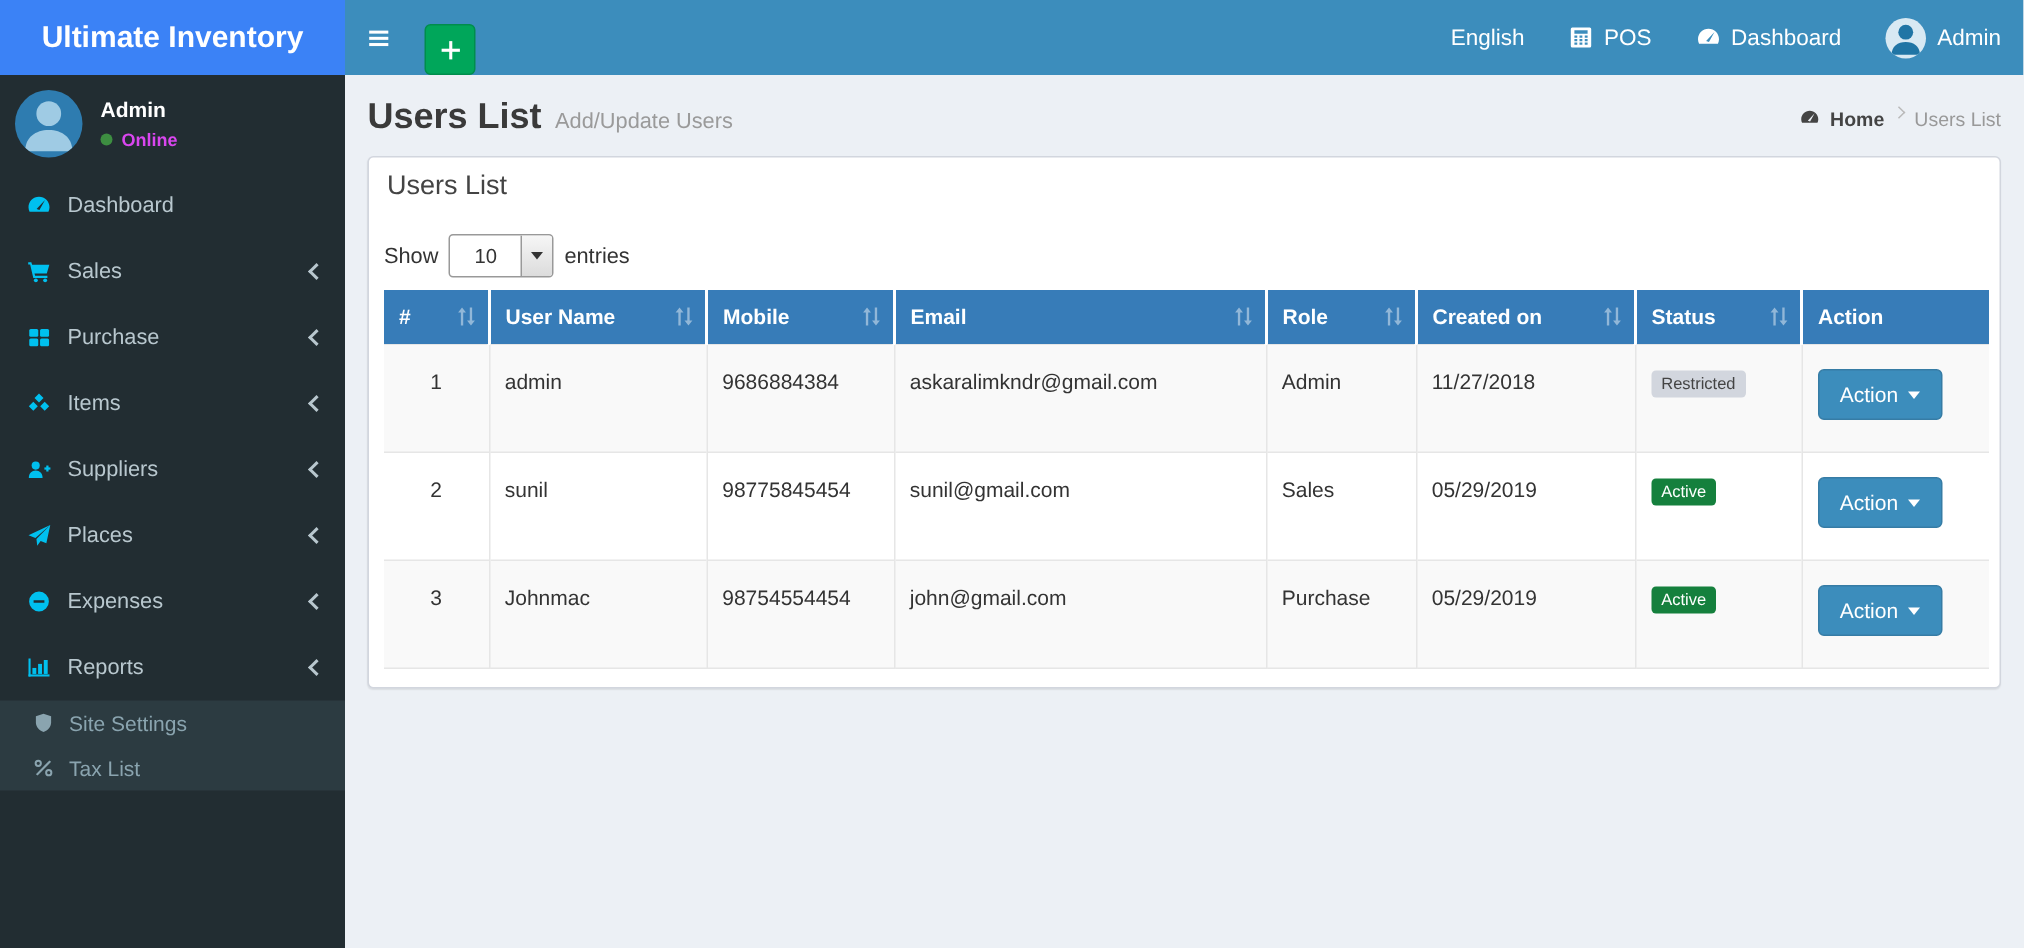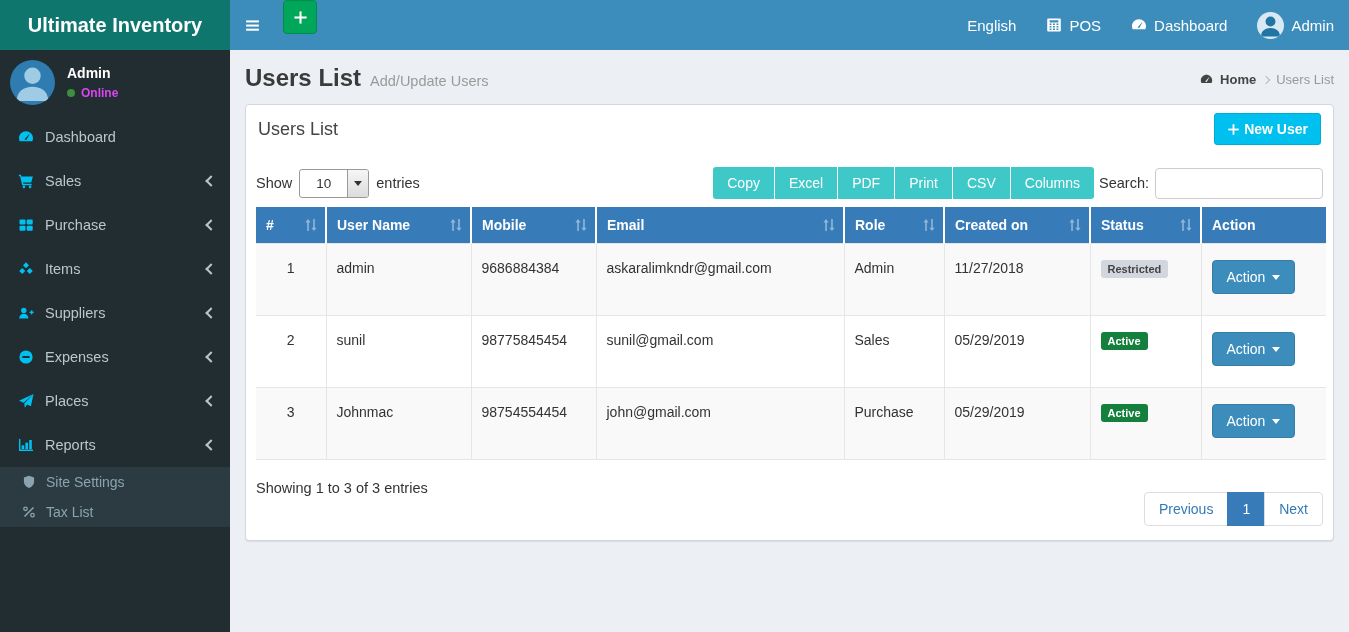--- a/index.html
+++ b/index.html
@@ -4,23 +4,23 @@
 <style>
   * { box-sizing: border-box; margin: 0; padding: 0; }
   html,body { width:1349px; height:632px; overflow:hidden; }
   body { font-family:"Liberation Sans", sans-serif; background:#ecf0f5; font-size:14px; color:#333; }
 
   
   svg.ic { width:15px; height:15px; fill:currentColor; vertical-align:middle; flex:none; }
 
   
   .main-header { height:50px; display:flex; }
-  .logo { width:230px; background:#0f766e; color:#fff; font-size:20px; font-weight:bold;
+  .logo { width:230px; background:#3b82f6; color:#fff; font-size:20px; font-weight:bold;
           display:flex; align-items:center; justify-content:center; cursor:pointer; }
-  .navbar { flex:1; background:#3c8dbc; display:flex; align-items:flex-start; }
+  .navbar { flex:1; background:#3c8dbc; display:flex; align-items:flex-end; }
   .sidebar-toggle { padding:0 14px; height:50px; display:flex; align-items:center; color:#fff; cursor:pointer; }
   .sidebar-toggle svg { width:17px; height:17px; }
   .quick-add { width:34px; height:34px; background:#00a65a; border:1px solid #008d4c; border-radius:4px;
                margin-left:8px; display:flex; align-items:center; justify-content:center; color:#fff; cursor:pointer; }
   .quick-add svg { width:15px; height:15px; }
   .navbar-right { margin-left:auto; display:flex; align-items:center; height:50px; }
   .nav-item { color:#fff; font-size:15px; padding:0 15px; height:50px; display:flex; align-items:center; gap:7px; cursor:pointer; }
   .nav-item svg.ic { width:16px; height:16px; }
   .avatar { border-radius:50%; overflow:hidden; display:inline-block; flex:none; }
   .avatar svg { display:block; width:100%; height:100%; }
@@ -46,21 +46,21 @@
   .treeview-menu { list-style:none; background:#2c3b41; }
   .treeview-menu li { height:30px; display:flex; align-items:center; gap:10px; padding:0 15px 0 22px;
                       color:#8aa4af; font-size:14px; cursor:pointer; }
   .treeview-menu li svg.ic { color:#8aa4af; width:14px; height:14px; }
 
   
   .content-wrapper { margin-left:230px; height:618px; background:#ecf0f5; }
   .content-header { padding:14px 15px 12px 15px; display:flex; align-items:baseline; }
   .page-title { font-size:24px; font-weight:600; color:#3a3a3a; }
   .page-subtitle { font-size:14.5px; color:#9a9a9a; font-weight:normal; margin-left:9px; }
-  .breadcrumb { margin-left:auto; display:flex; align-items:center; gap:7px; font-size:13px; color:#444; }
+  .breadcrumb { margin-left:auto; display:flex; align-items:flex-start; gap:7px; font-size:13px; color:#444; }
   .breadcrumb svg.ic { width:13px; height:13px; color:#444; }
   .crumb-home { font-weight:600; cursor:pointer; }
   .crumb-sep { width:6px; height:6px; border-right:1.5px solid #b9b9b9; border-top:1.5px solid #b9b9b9; transform:rotate(45deg); }
   .crumb-current { color:#999; }
 
   .box { margin:0 15px; background:#fff; border:1px solid #d2d6de; border-radius:4px; box-shadow:0 1px 1px rgba(0,0,0,.08); }
   .box-header { padding:8px 12px; display:flex; align-items:center; }
   .box-title { font-size:18px; font-weight:500; color:#444; }
   .btn-new-user { margin-left:auto; background:#00c0ef; border:1px solid #00acd6; color:#fff; font-size:14px; font-weight:600;
                   padding:7px 12px; border-radius:3px; display:flex; align-items:center; gap:4px; cursor:pointer;
@@ -91,21 +91,21 @@
                 padding:10px 10px; border-right:2px solid #fff; position:relative; cursor:pointer; }
   table.dt th:last-child { border-right:none; }
   th .sort { position:absolute; right:7px; top:50%; transform:translateY(-50%); width:14px; height:14px;
              fill:rgba(255,255,255,.45); }
   table.dt td { font-size:14px; color:#333; padding:16px 10px 21px 10px; vertical-align:top;
                 border-top:1px solid #e6e6e6; border-right:1px solid #e6e6e6; }
   table.dt td:last-child { border-right:none; }
   table.dt tbody tr:nth-child(odd) { background:#f9f9f9; }
   table.dt tbody tr:last-child td { border-bottom:1px solid #e6e6e6; }
   td.col-num { text-align:center; }
-  .badge { display:inline-block; padding:3px 7px; font-size:11px; font-weight:bold; border-radius:3px; }
+  .badge { display:inline-block; padding:3px 7px; font-size:11px; font-weight:normal; border-radius:3px; }
   .badge-gray { background:#d2d6de; color:#444; }
   .badge-green { background:#15803d; color:#fff; }
   .btn-action { background:#3c8dbc; border:1px solid #367ca5; color:#fff; font-size:14px; padding:8px 14px;
                 border-radius:4px; cursor:pointer; display:inline-flex; align-items:center; gap:7px; font-family:inherit; }
   .btn-action .caret { border-top-color:#fff; border-left-width:4px; border-right-width:4px; }
 
   
   .dt-footer { display:flex; align-items:flex-start; margin-top:14px; }
   .dt-info { font-size:14.5px; color:#333; margin-top:6px; }
   .paginate { margin-left:auto; margin-top:18px; display:inline-flex; margin-bottom:2px; }
@@ -291,30 +291,30 @@
     </li>
     <li>
       <svg class="ic">
           <use href="#i-user-plus"></use>
         </svg>
       <span>Suppliers</span>
       <span class="chev chev-left"></span>
     </li>
     <li>
       <svg class="ic">
+          <use href="#i-paper-plane"></use>
+        </svg>
+      <span>Places</span>
+      <span class="chev chev-left"></span>
+    </li>
+    <li>
+      <svg class="ic">
           <use href="#i-minus-circle"></use>
         </svg>
       <span>Expenses</span>
-      <span class="chev chev-left"></span>
-    </li>
-    <li>
-      <svg class="ic">
-          <use href="#i-paper-plane"></use>
-        </svg>
-      <span>Places</span>
       <span class="chev chev-left"></span>
     </li>
     <li>
       <svg class="ic">
           <use href="#i-bar-chart"></use>
         </svg>
       <span>Reports</span>
       <span class="chev chev-left"></span>
     </li>
   </ul>
@@ -346,53 +346,33 @@
       <span class="crumb-home">Home</span>
       <span class="crumb-sep"></span>
       <span class="crumb-current">Users List</span>
     </div>
   </section>
 
   <section>
     <div class="box">
       <div class="box-header">
         <h3 class="box-title">Users List</h3>
-        <button class="btn-new-user">
-          <svg>
-              <use href="#i-plus"></use>
-            </svg>
-          <span>New User</span>
-        </button>
       </div>
       <div class="box-body">
 
         <div class="dt-toolbar">
           <div class="show-entries">
             <span>Show</span>
             <span class="dt-select">
               <span class="val">10</span>
               <span class="sel-arrow">
                   <span class="caret"></span>
                 </span>
             </span>
             <span>entries</span>
-          </div>
-          <div class="dt-right">
-            <div class="btn-group">
-              <button class="btn-export">Copy</button>
-              <button class="btn-export">Excel</button>
-              <button class="btn-export">PDF</button>
-              <button class="btn-export">Print</button>
-              <button class="btn-export">CSV</button>
-              <button class="btn-export">Columns</button>
-            </div>
-            <div class="search-wrap">
-              <span>Search:</span>
-              <input class="search-input" type="text" value="" style="">
-            </div>
           </div>
         </div>
 
         <table class="dt">
           <colgroup>
             <col style="width:70px">
               <col style="width:145px">
               <col style="width:125px">
               <col style="width:248px">
             <col style="width:100px">
@@ -462,25 +442,17 @@
               <td>05/29/2019</td>
               <td><span class="badge badge-green">Active</span></td>
               <td><button class="btn-action">
                     <span>Action</span>
                     <span class="caret"></span>
                   </button></td>
             </tr>
           </tbody>
         </table>
 
-        <div class="dt-footer">
-          <div class="dt-info">Showing 1 to 3 of 3 entries</div>
-          <div class="paginate">
-            <button class="page-btn first">Previous</button>
-            <button class="page-btn active">1</button>
-            <button class="page-btn last">Next</button>
-          </div>
-        </div>
 
       </div>
     </div>
   </section>
 </div>
 
 </body></html>

